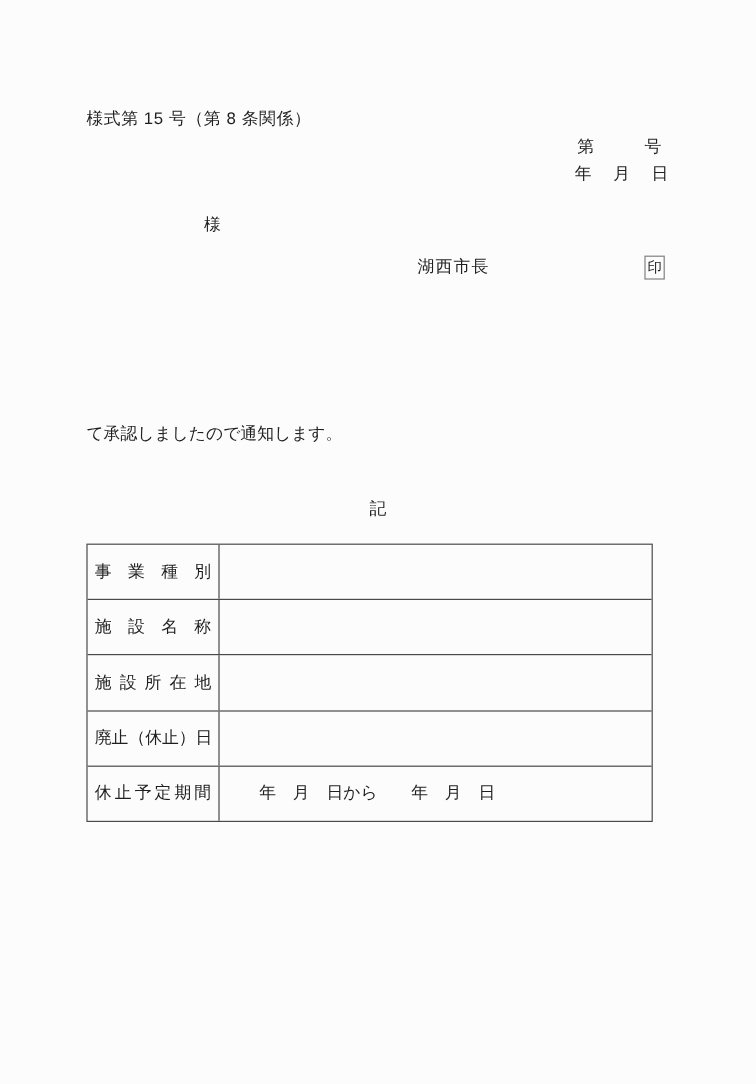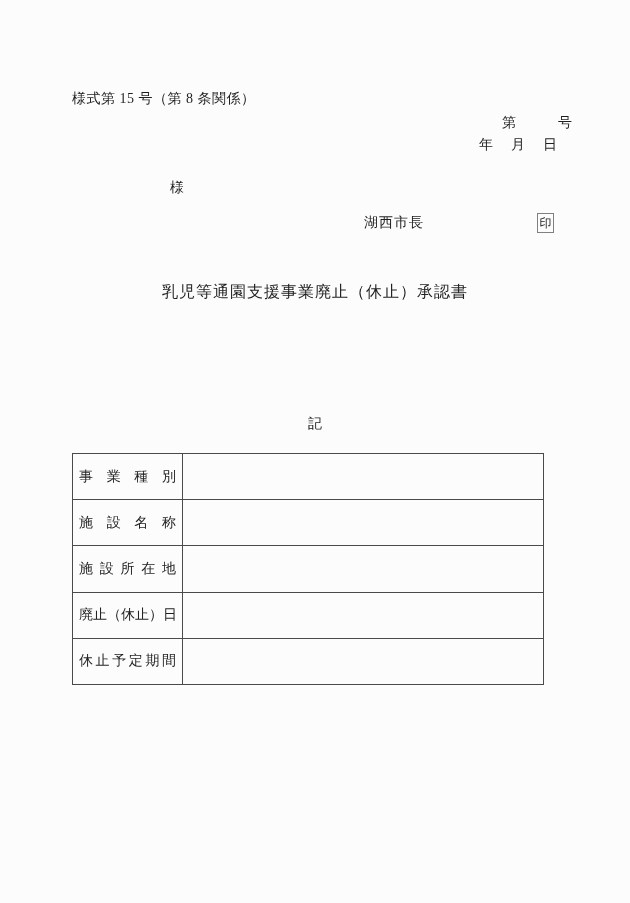--- a/index.html
+++ b/index.html
@@ -2,49 +2,49 @@
 <html lang="ja"><head>
 <meta charset="utf-8">
 <style>
   html, body { margin: 0; padding: 0; }
   .page {
     position: relative;
     width: 630px;
     height: 903px;
     background: #fcfcfc;
     color: #1f1f1f;
-    font-family: Liberation Serif, serif;
+    font-family: Liberation Sans, sans-serif;
     font-size: 14px;
     overflow: hidden;
   }
   .form-number {
     position: absolute;
     left: 72px;
     top: 90px;
     letter-spacing: 0.5px;
   }
   .doc-number {
     position: absolute;
-    right: 58px;
+    right: 79px;
     top: 114px;
   }
   .date-line {
     position: absolute;
     right: 71px;
     top: 136px;
     letter-spacing: 2px;
   }
   .addressee {
     position: absolute;
     left: 170px;
     top: 179px;
   }
   .sender {
     position: absolute;
-    left: 364px;
+    left: 348px;
     top: 214px;
     letter-spacing: 1px;
   }
   .seal-box {
     position: absolute;
     left: 537px;
     top: 213px;
     width: 17px;
     height: 20px;
     border: 1px solid #808080;
@@ -126,23 +126,23 @@
   <div class="date-line">年　月　日</div>
 
   <div class="addressee">様</div>
 
   <div class="sender">湖西市長</div>
 
   <div class="seal-box">
     <span>印</span>
   </div>
 
-  <div class="doc-title">乳児等通園支援事業廃止（休止）承認書</div>
 
   <div class="body-text">
+    <div class="body-line">て承認しましたので通知します。</div>
   </div>
 
   <div class="record-marker">記</div>
 
   <div class="form-table">
 
     <div class="trow">
       <div class="tlabel">
           <span>事</span>
           <span>業</span>
@@ -188,17 +188,18 @@
 
     <div class="trow">
       <div class="tlabel">
           <span>休</span>
           <span>止</span>
           <span>予</span>
           <span>定</span>
           <span>期</span>
           <span>間</span>
         </div>
+      <div class="tvalue">年　月　日から　　年　月　日</div>
     </div>
 
   </div>
 
 </div>
 
 </body></html>

